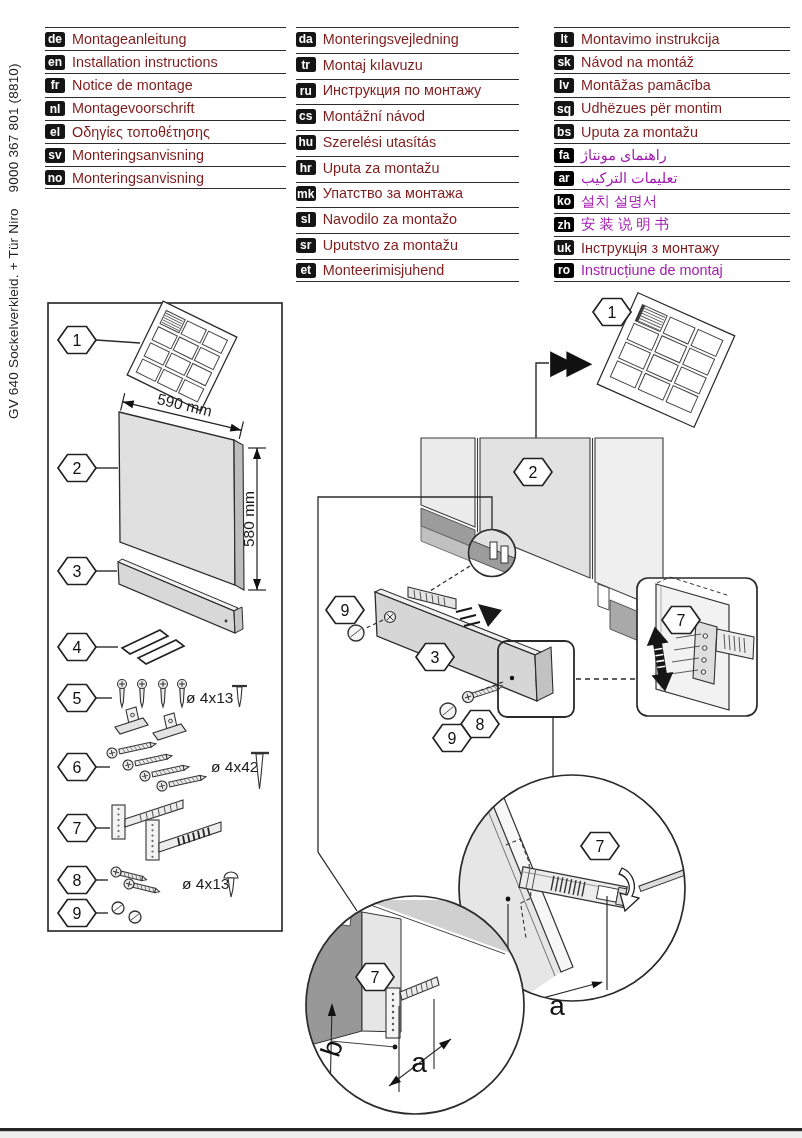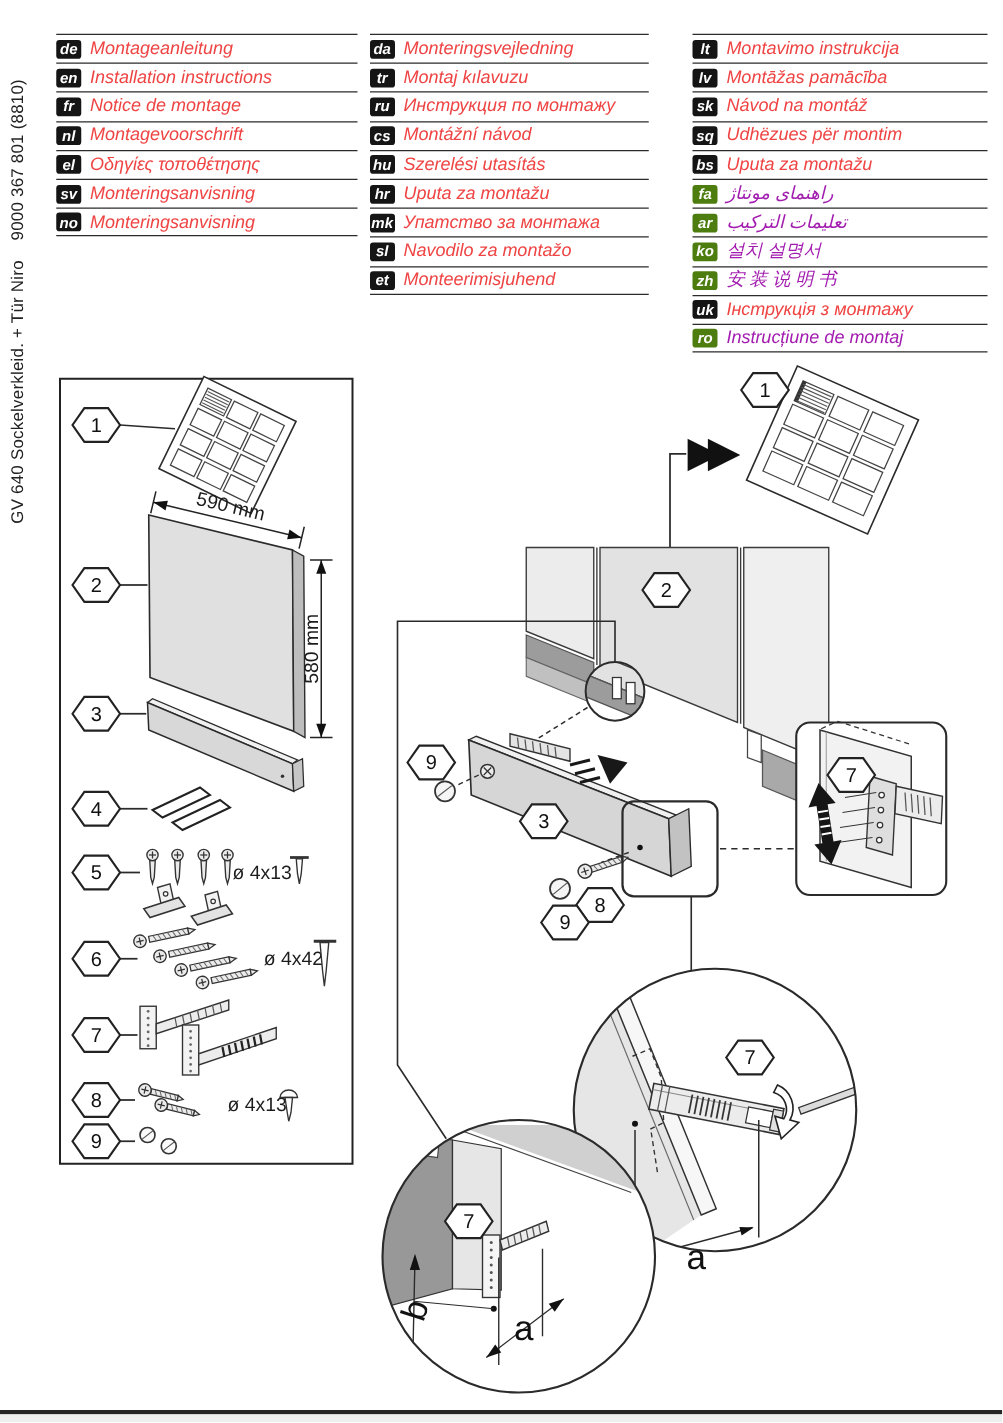--- a/index.html
+++ b/index.html
@@ -4,33 +4,33 @@
 <style>
   html,body{margin:0;padding:0;background:#ffffff;}
   .page{position:relative;width:802px;height:1138px;background:#fff;overflow:hidden;
         font-family:"Liberation Sans",sans-serif;color:#1c1c1c;}
   
   .side-vert{position:absolute;left:6px;top:419px;transform-origin:0 0;
              transform:rotate(-90deg);width:414px;font-size:13.5px;color:#222;
              white-space:pre;letter-spacing:.2px;}
   
   .lang-table{position:absolute;left:45px;top:27px;width:745px;display:flex;}
-  .lang-col{display:flex;flex-direction:column;font-style:italic;}
+  .lang-col{display:flex;flex-direction:column;}
   .lang-col.c1{width:250px;margin-right:10px;}
-  .lang-col.c2{width:232px;margin-right:8px;}
+  .lang-col.c2{width:232px;margin-right:8px;justify-content:space-between;}
   .lang-col.c3{width:245px;margin-left:27px;}
   .lang-row{display:flex;align-items:center;height:23.2px;box-sizing:border-box;
             border-top:1.2px solid #2b2b2b;}
   .lang-col .lang-row:last-child{border-bottom:1.2px solid #2b2b2b;}
   .lang-code{background:#151515;color:#fff;font-weight:bold;font-size:12px;
              min-width:20px;height:15px;display:inline-flex;align-items:center;
              justify-content:center;border-radius:2.5px;margin-right:7px;}
-  .lang-label{font-size:14.4px;line-height:1;color:#ef4444;}
+  .lang-label{font-size:14.4px;line-height:1;color:#7f1d1d;}
   .lang-row.light .lang-label{color:#a21caf;}
-  .lang-row.light .lang-code{background:#4d7c0f;}
+  .lang-row.light .lang-code{background:#000000;}
   
   .t15{font:15.5px "Liberation Sans",sans-serif;fill:#1c1c1c;}
   .hexn{font:16px "Liberation Sans",sans-serif;fill:#111;text-anchor:middle;}
   .dimL{font:28px "Liberation Sans",sans-serif;fill:#111;text-anchor:middle;}
   .ff{font:700 34px "DejaVu Sans",sans-serif;fill:#111;letter-spacing:-10px;}
   svg{position:absolute;left:0;top:0;}
 </style>
 </head>
 <body>
 
@@ -116,41 +116,45 @@
         <div class="lang-row">
           <span class="lang-code">mk</span>
           <span class="lang-label">Упатство за монтажа</span>
         </div>
 
         <div class="lang-row">
           <span class="lang-code">sl</span>
           <span class="lang-label">Navodilo za montažo</span>
         </div>
 
+        <div class="lang-row">
+          <span class="lang-code">sr</span>
+          <span class="lang-label">Uputstvo za montažu</span>
+        </div>
 
         <div class="lang-row">
           <span class="lang-code">et</span>
           <span class="lang-label">Monteerimisjuhend</span>
         </div>
       </div>
     <div class="lang-col c3">
 
         <div class="lang-row">
           <span class="lang-code">lt</span>
           <span class="lang-label">Montavimo instrukcija</span>
         </div>
 
         <div class="lang-row">
+          <span class="lang-code">sk</span>
+          <span class="lang-label">Návod na montáž</span>
+        </div>
+
+        <div class="lang-row">
           <span class="lang-code">lv</span>
           <span class="lang-label">Montāžas pamācība</span>
-        </div>
-
-        <div class="lang-row">
-          <span class="lang-code">sk</span>
-          <span class="lang-label">Návod na montáž</span>
         </div>
 
         <div class="lang-row">
           <span class="lang-code">sq</span>
           <span class="lang-label">Udhëzues për montim</span>
         </div>
 
         <div class="lang-row">
           <span class="lang-code">bs</span>
           <span class="lang-label">Uputa za montažu</span>

